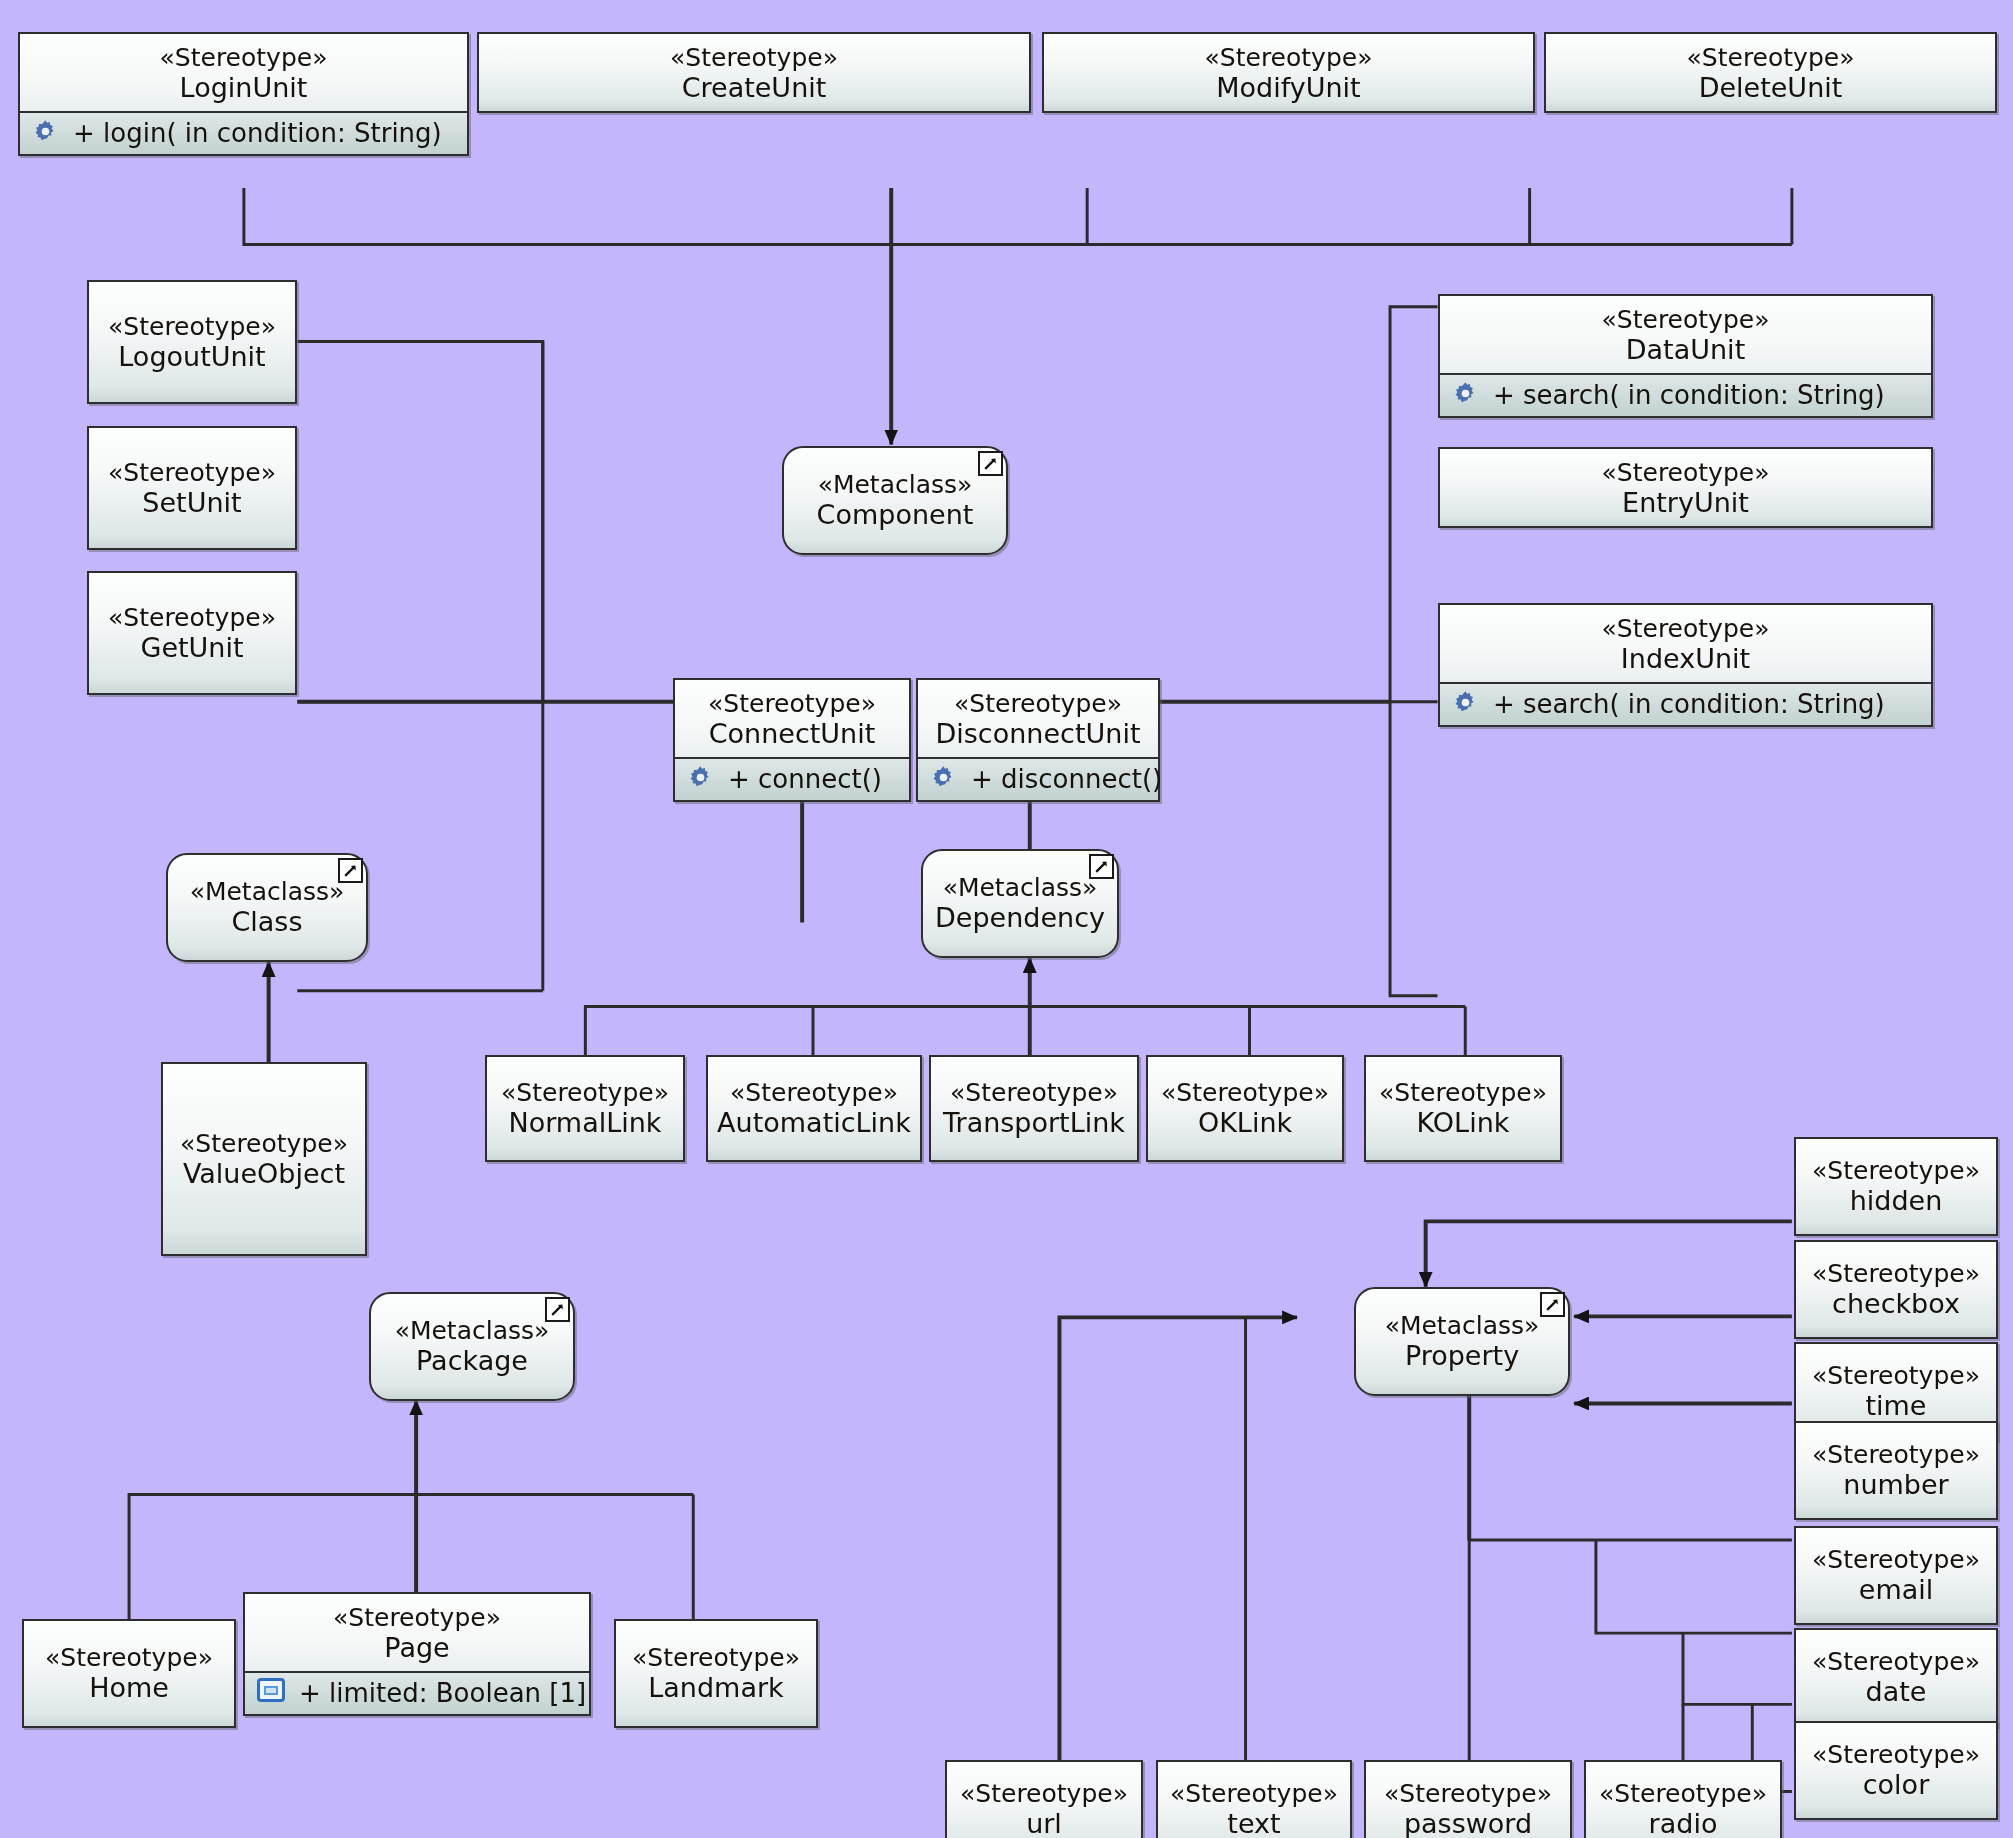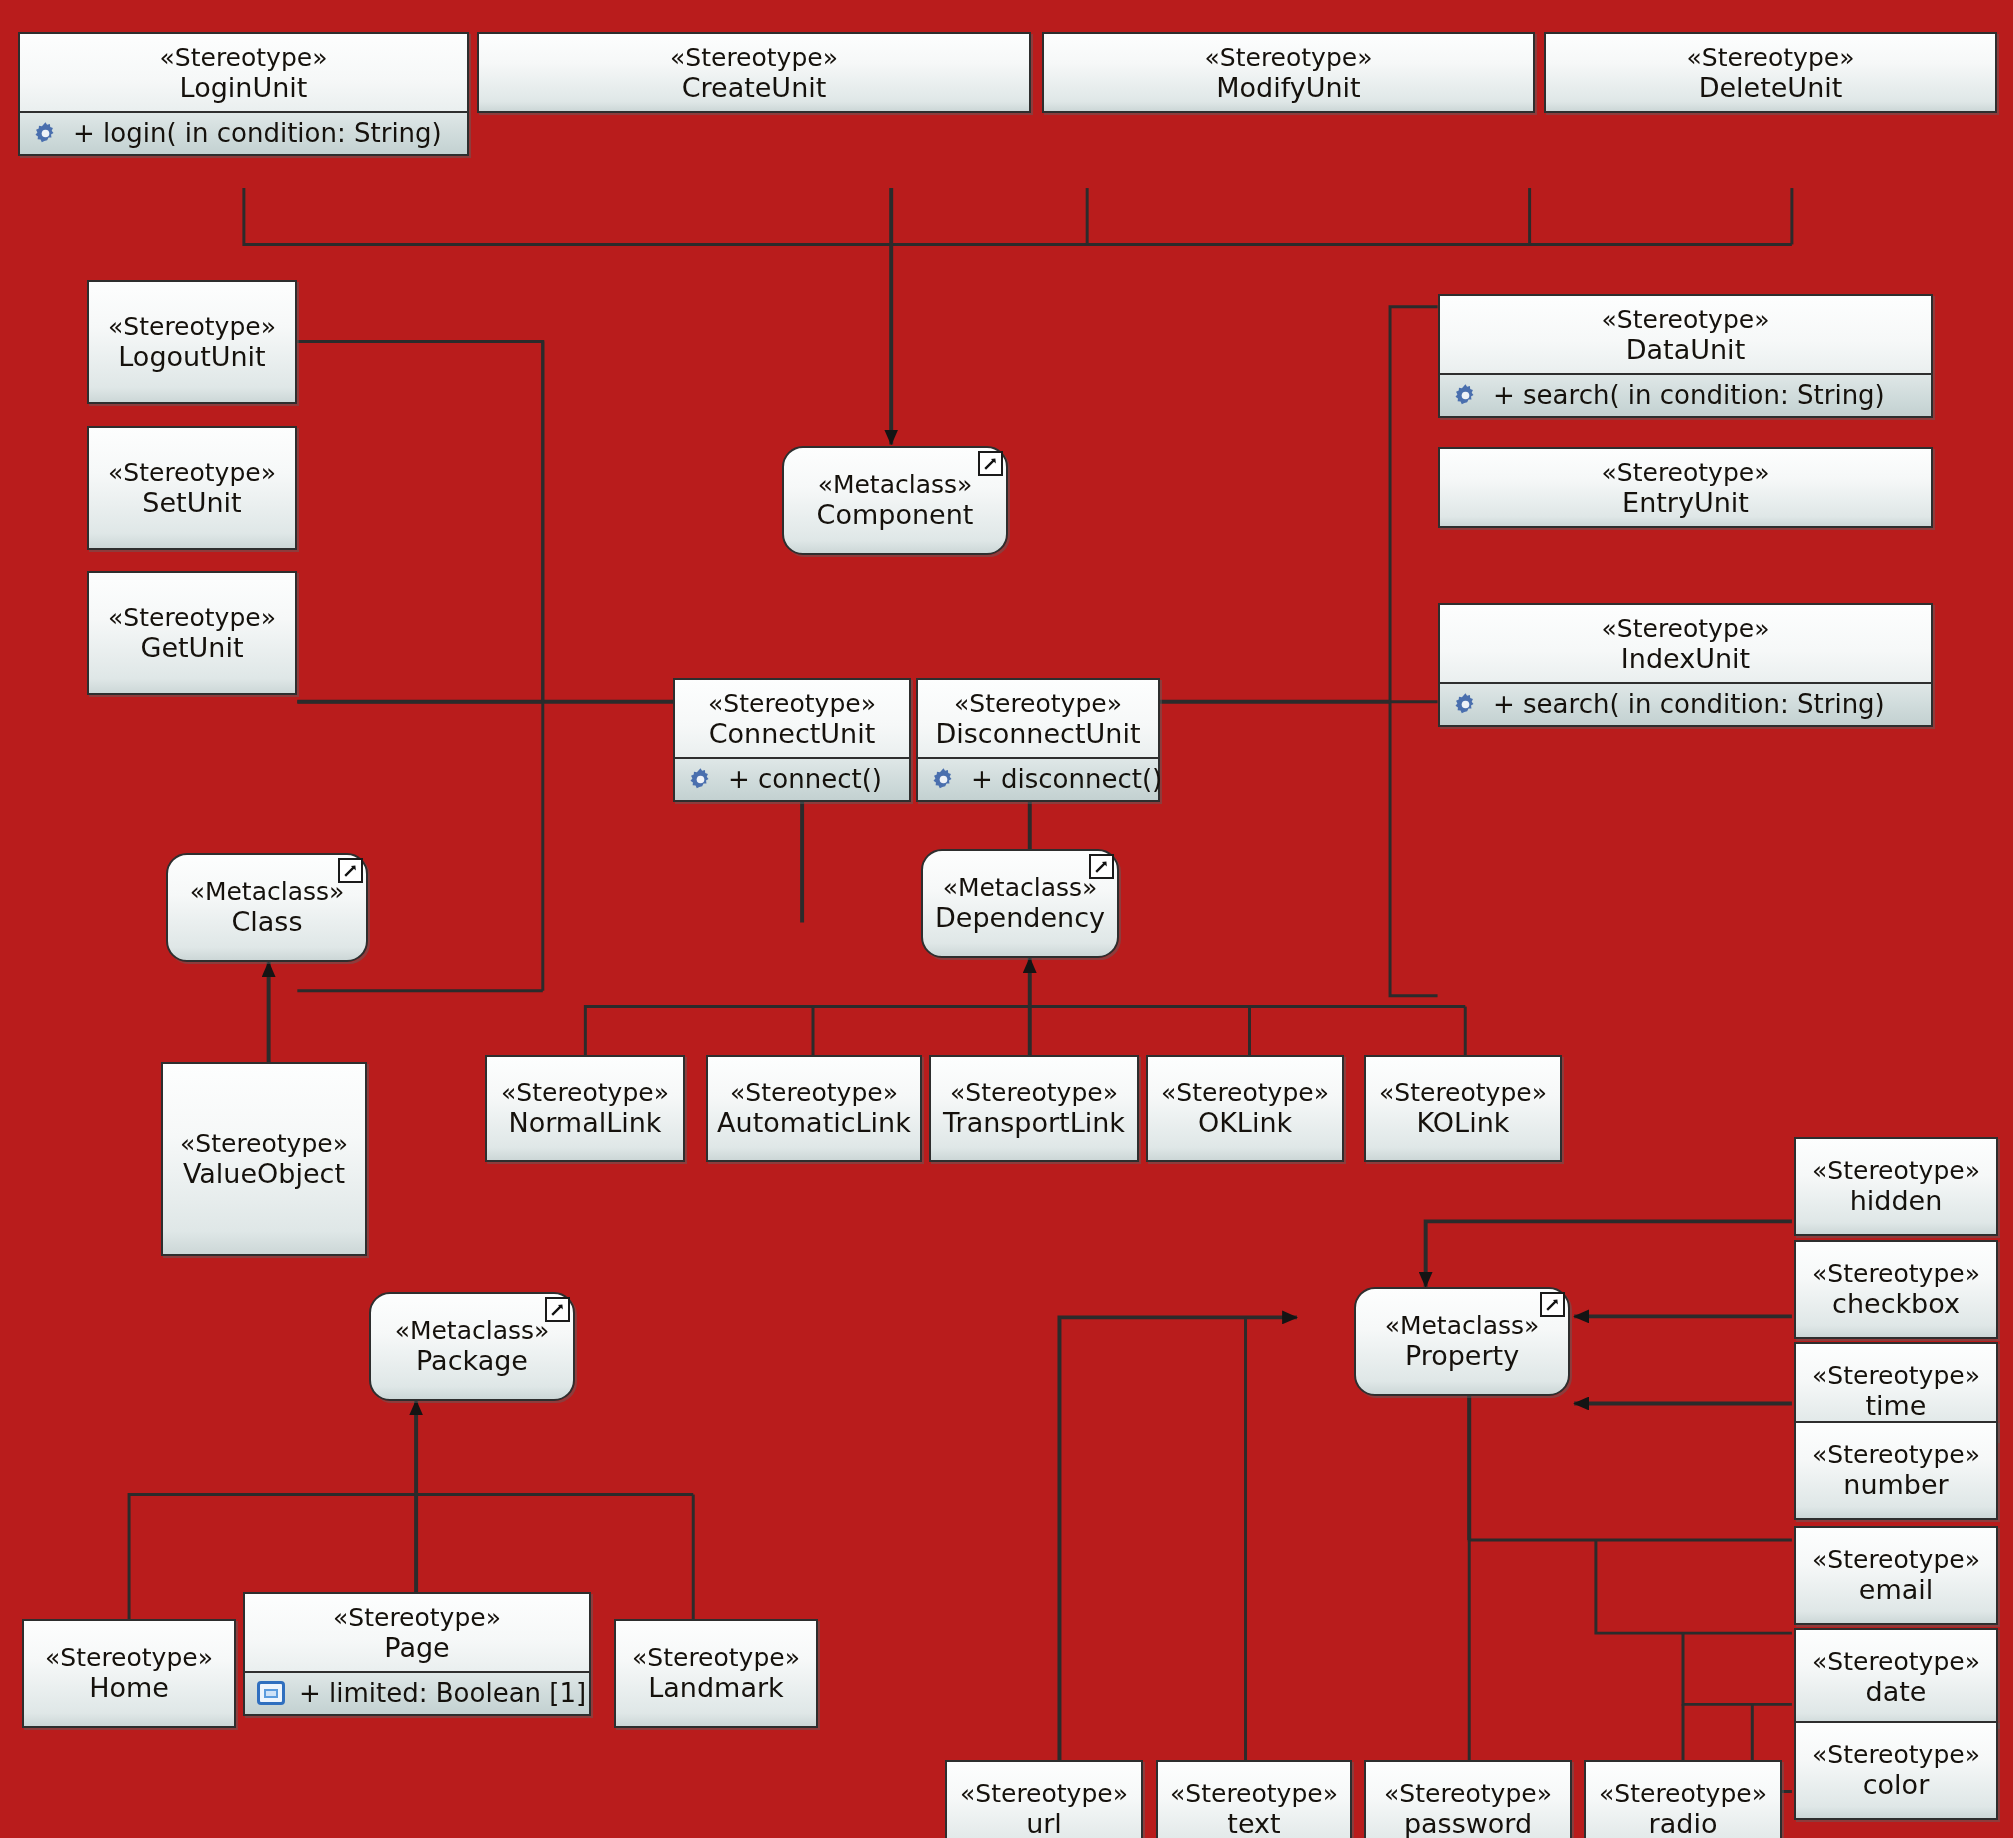--- a/index.html
+++ b/index.html
@@ -1,30 +1,30 @@
 <!DOCTYPE html>
 <html><head>
 <meta charset="utf-8">
 <style>
   html,body{margin:0;padding:0;background:#ffffff;}
   body{font-family:"DejaVu Sans","Liberation Sans",sans-serif;}
-  #stage{position:relative;width:2014px;height:1838px;background:#b91c1c;overflow:hidden;}
+  #stage{position:relative;width:2014px;height:1838px;background:#c4b5fd;overflow:hidden;}
   #wires{position:absolute;left:0;top:0;width:2014px;height:1838px;pointer-events:none;}
 
   .node{position:absolute;box-sizing:border-box;border:2px solid #2e2e2e;
         background:linear-gradient(to bottom,#fdfefe 0%,#f6f8f8 38%,#dfe7e7 88%,#ccd7d7 100%);
         box-shadow:2px 2px 0 rgba(90,100,100,.45);}
   .node .hdr{box-sizing:border-box;width:100%;height:100%;display:flex;flex-direction:column;
         align-items:center;justify-content:center;line-height:1.16;}
   .node .stereo{font-size:25px;color:#15110c;white-space:nowrap;}
   .node .nm{font-size:27px;color:#15110c;white-space:nowrap;}
   .node.hasops .hdr{height:auto;padding:9px 6px 8px 6px;}
   .ops{border-top:2px solid #2e2e2e;
        background:linear-gradient(to bottom,#dfe7e7 0%,#cfdbdb 55%,#c3d1d1 100%);
-       display:flex;align-items:center;padding:5px 8px 6px 12px;gap:14px;}
+       display:flex;padding:5px 8px 6px 12px;gap:14px;}
   .ops .optxt{font-size:26px;color:#15110c;white-space:nowrap;}
 
   .gear{width:27px;height:27px;flex:0 0 27px;position:relative;}
   .propicon{width:28px;height:24px;flex:0 0 28px;border:3px solid #2f6fbf;border-radius:4px;
        background:#eef5fd;position:relative;box-sizing:border-box;}
   .propicon::after{content:"";position:absolute;left:4px;right:4px;top:5px;bottom:4px;
        border:2px solid #5b9bdd;background:#cfe2f7;box-sizing:border-box;}
 
   .mclink{position:absolute;top:3px;right:3px;width:25px;height:25px;border:2px solid #1a1a1a;
        background:#fff;box-sizing:border-box;}

